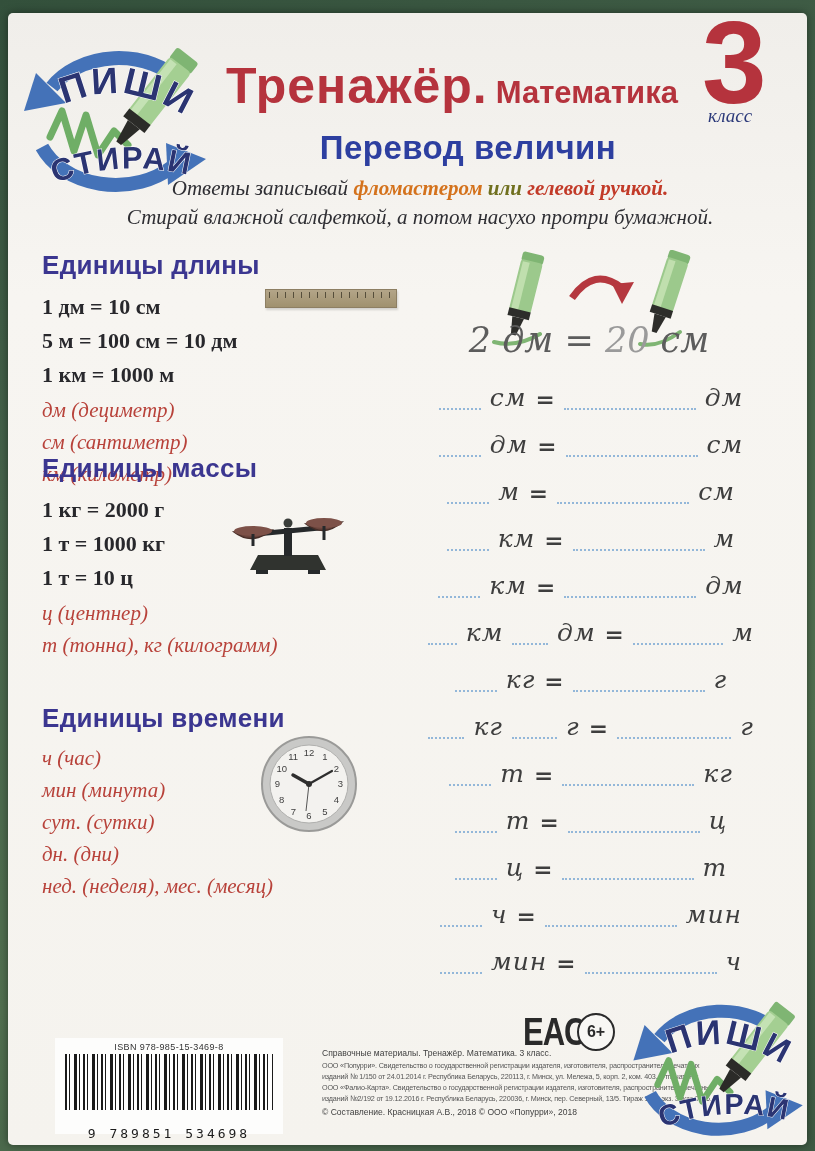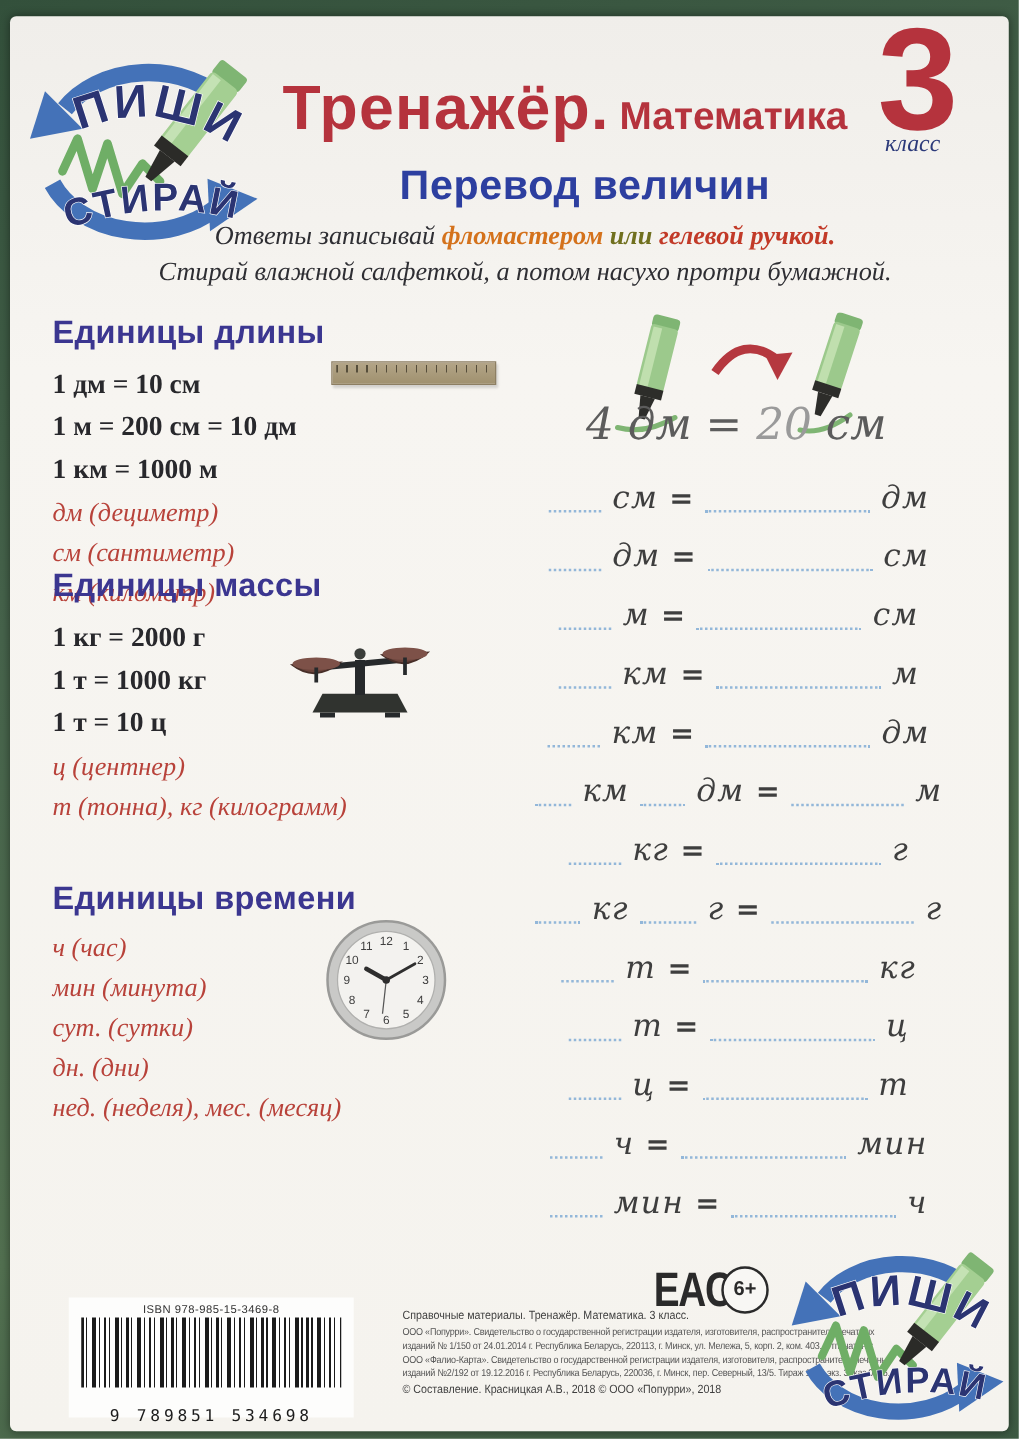--- a/index.html
+++ b/index.html
@@ -101,21 +101,21 @@
   <div class="abs grade-num">3</div>
   <div class="abs grade-label">класс</div>
   <div class="abs subtitle">Перевод величин</div>
   <div class="abs instr"><span>Ответы записывай </span><span class="w-marker">фломастером</span><span class="w-or"> или </span><span class="w-pen">гелевой ручкой.</span></div>
   <div class="abs instr instr2">Стирай влажной салфеткой, а потом насухо протри бумажной.</div>
 
   <div class="abs section sec1">
     <div class="sec-title">Единицы длины</div>
     <div class="facts">
         <div class="fact">1 дм = 10 см</div>
-        <div class="fact">1 м = 200 см = 10 дм</div>
+        <div class="fact">5 м = 100 см = 10 дм</div>
         <div class="fact">1 км = 1000 м</div>
       </div>
     <div class="notes">
         <div class="note">дм (дециметр)</div>
         <div class="note">см (сантиметр)</div>
         <div class="note">км (километр)</div>
       </div>
   </div>
   <div class="abs ruler"></div>
 
@@ -193,21 +193,21 @@
     <g transform="rotate(18 178 44)">
       <rect x="168" y="0" width="22" height="10" rx="3" fill="#7fb573"></rect>
       <rect x="168" y="8" width="22" height="52" rx="3" fill="#9cc98c"></rect>
       <rect x="170" y="10" width="7" height="48" fill="#c0dfae"></rect>
       <rect x="168" y="58" width="22" height="8" fill="#2d2d2a"></rect>
       <polygon points="173,66 185,66 181,84 176,84" fill="#2d2d2a"></polygon>
     </g>
     <path d="M 152 94 Q 170 98 192 82" stroke="#7fb573" stroke-width="4" fill="none" stroke-linecap="round"></path>
   </svg>
 
-  <div class="abs example"><span>4 дм </span><span>= </span><span class="ans">20</span><span> см</span></div>
+  <div class="abs example"><span>2 дм </span><span>= </span><span class="ans">20</span><span> см</span></div>
 
   <div class="abs" id="rows">
       <div class="wrow">
         <span class="blank first"></span>
         <span class="unit">см</span>
         <span class="eq">=</span>
         <span class="blank wide"></span>
         <span class="unit">дм</span>
       </div>
       <div class="wrow">

